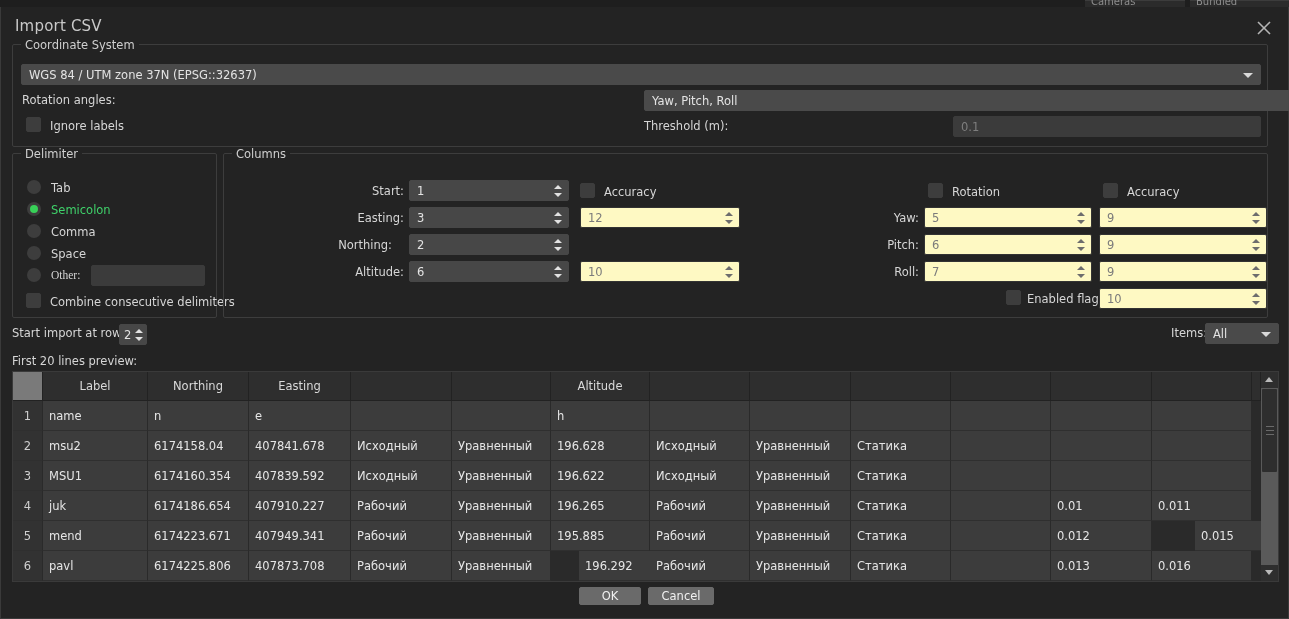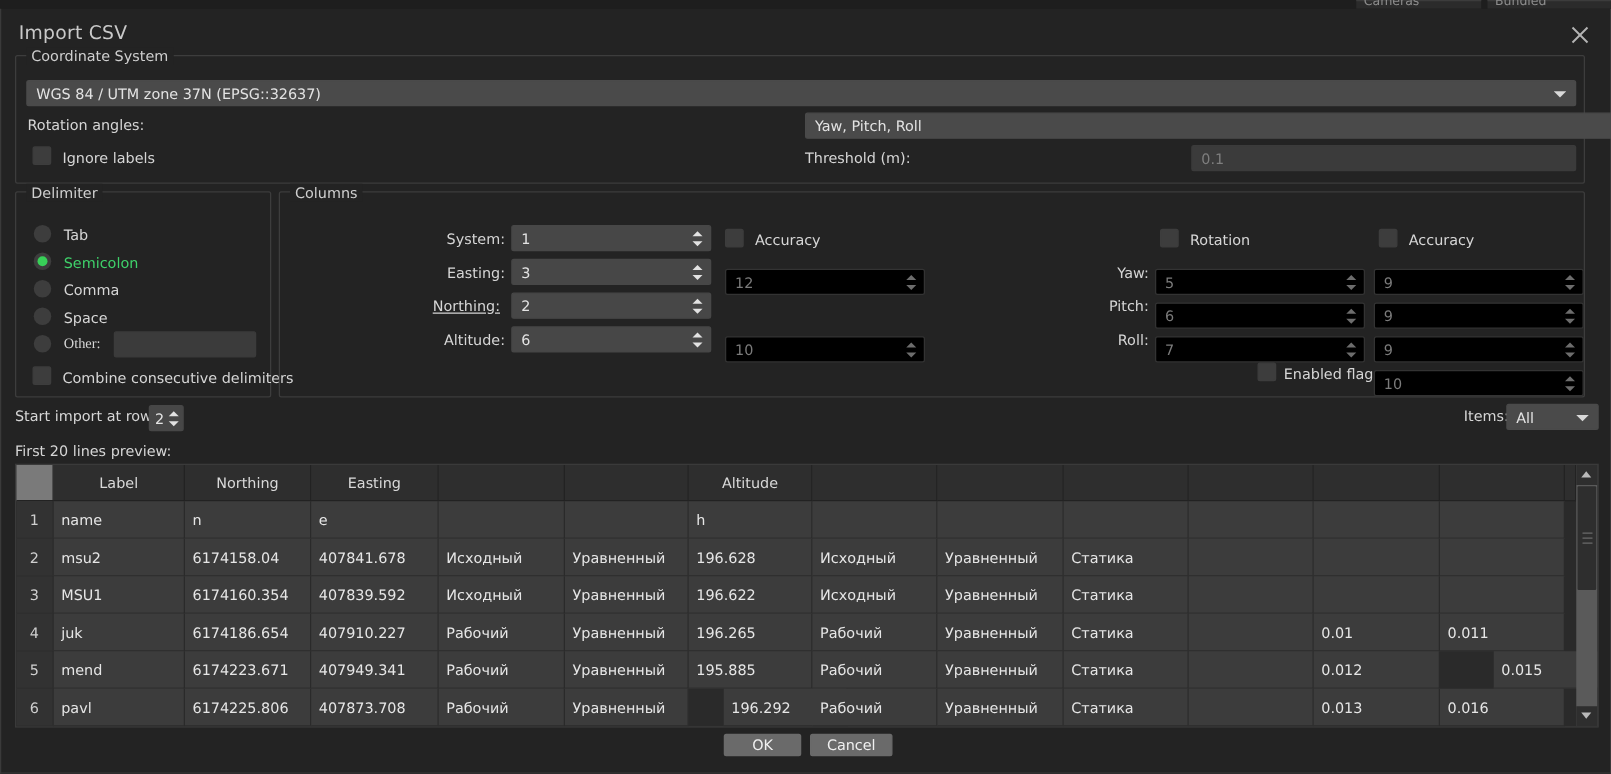--- a/index.html
+++ b/index.html
@@ -59,21 +59,21 @@
     position:absolute; background:#3b3b3b; border:1px solid #3b3b3b; border-radius:2px;
     height:21px; color:#e3e3e3; font-size:11.5px;
   }
   .lineedit .txt { position:absolute; left:7px; top:3px; white-space:nowrap; }
   .lineedit.placeholder .txt { color:#7e7e7e; }
 
   .spin {
     position:absolute; background:#474747; border:1px solid #474747; border-radius:2px;
     height:21px; color:#e3e3e3; font-size:11.5px;
   }
-  .spin.disabled { background:#000000; border-color:#333333;margin-top:8px; }
+  .spin.disabled { background:#fef9c3; border-color:#333333; }
   .spin.disabled .txt { color:#7b7b7b; }
   .spin .txt { position:absolute; left:7px; top:3px; white-space:nowrap; }
   .spin .up, .spin .dn {
     position:absolute; right:6px; width:0; height:0;
     border-left:4px solid transparent; border-right:4px solid transparent;
   }
   .spin .up { top:4px; border-bottom:4px solid #e2e2e2; }
   .spin .dn { top:12px; border-top:4px solid #e2e2e2; }
   .spin.disabled .up { border-bottom-color:#6d6d6d; }
   .spin.disabled .dn { border-top-color:#6d6d6d; }
@@ -209,42 +209,42 @@
         <div class="txt"></div>
       </div>
 
       <div class="checkbox" style="left:13px; top:139px;"></div>
       <div class="cb-label" style="left:37px; top:141px;">Combine consecutive delimiters</div>
     </div>
 
     <div class="group" style="left:222px; top:146px; width:1045px; height:165px;">
       <div class="legend">Columns</div>
 
-      <div class="flabel right" style="left:80px; top:30px; width:100px;">System:</div>
+      <div class="flabel right" style="left:80px; top:30px; width:100px;">Start:</div>
       <div class="spin" style="left:185px; top:26px; width:160px;">
         <div class="txt">1</div>
         <div class="up"></div>
         <div class="dn"></div>
       </div>
       <div class="checkbox" style="left:356px; top:29px;"></div>
       <div class="cb-label" style="left:380px; top:31px;">Accuracy</div>
 
       <div class="flabel right" style="left:80px; top:57px; width:100px;">Easting:</div>
       <div class="spin" style="left:185px; top:53px; width:160px;">
         <div class="txt">3</div>
         <div class="up"></div>
         <div class="dn"></div>
       </div>
       <div class="spin disabled" style="left:356px; top:53px; width:160px;">
         <div class="txt">12</div>
         <div class="up"></div>
         <div class="dn"></div>
       </div>
 
-      <div class="flabel right" style="left:76px; top:84px; width:100px;text-decoration:underline;">Northing:</div>
+      <div class="flabel right" style="left:68px; top:84px; width:100px;">Northing:</div>
       <div class="spin" style="left:185px; top:80px; width:160px;">
         <div class="txt">2</div>
         <div class="up"></div>
         <div class="dn"></div>
       </div>
 
       <div class="flabel right" style="left:80px; top:111px; width:100px;">Altitude:</div>
       <div class="spin" style="left:185px; top:107px; width:160px;">
         <div class="txt">6</div>
         <div class="up"></div>

